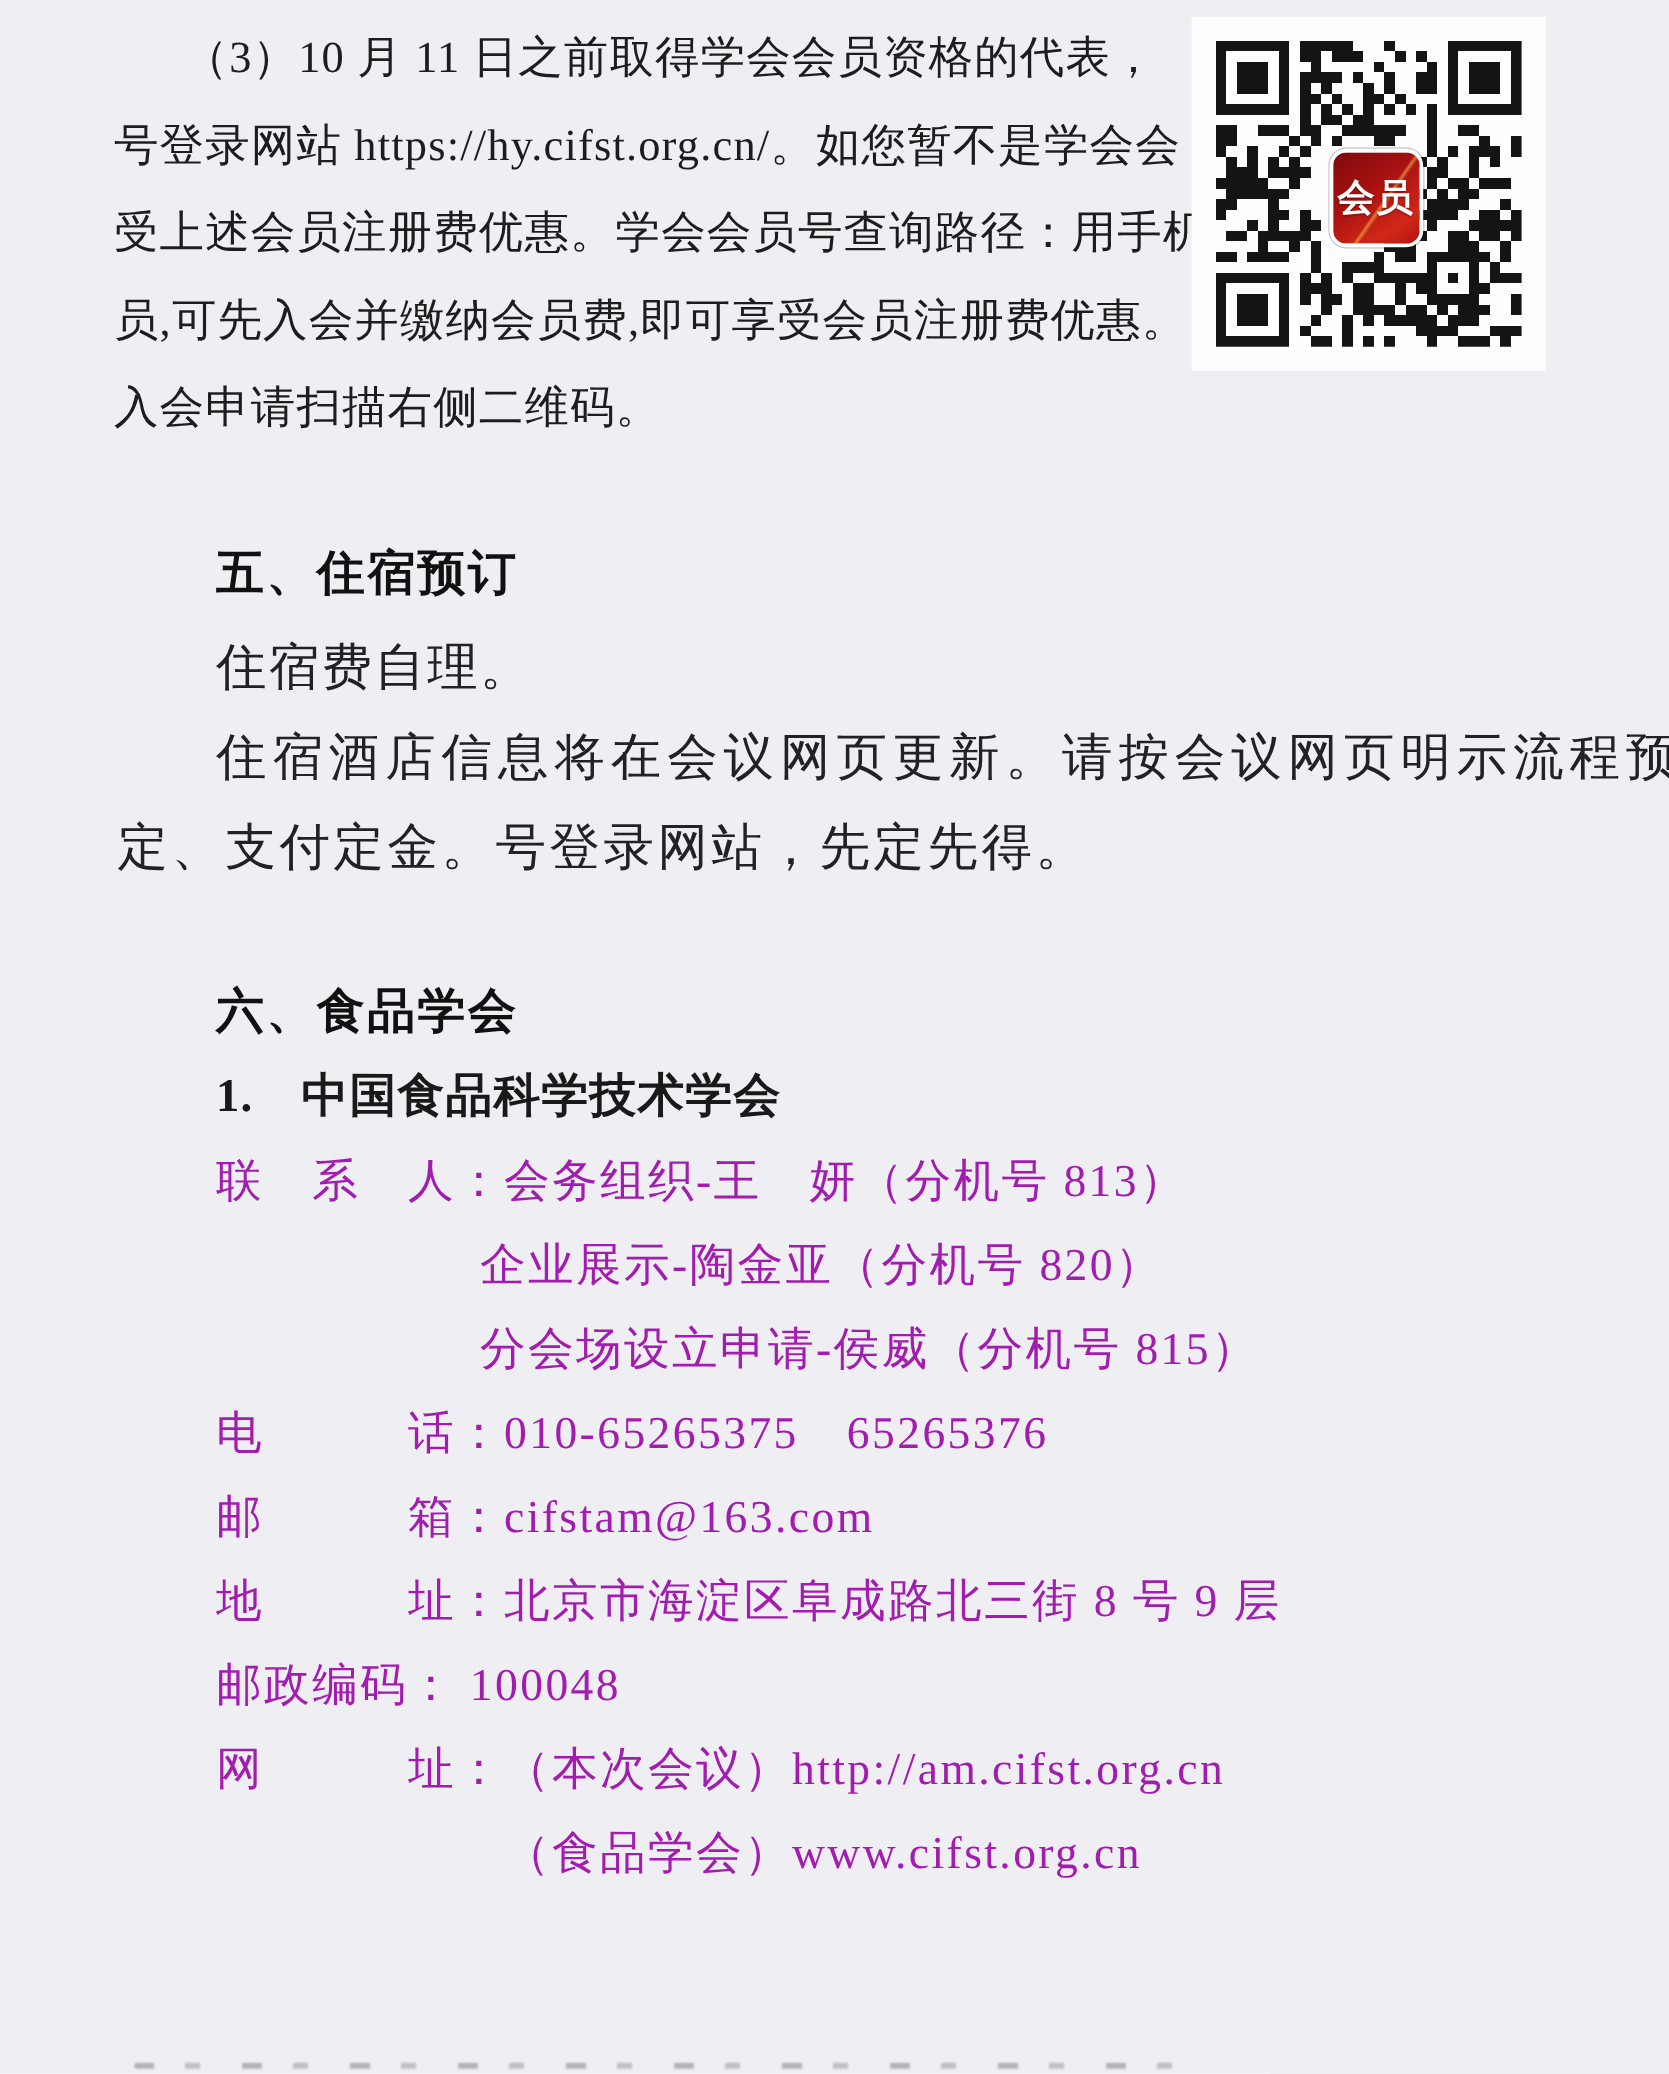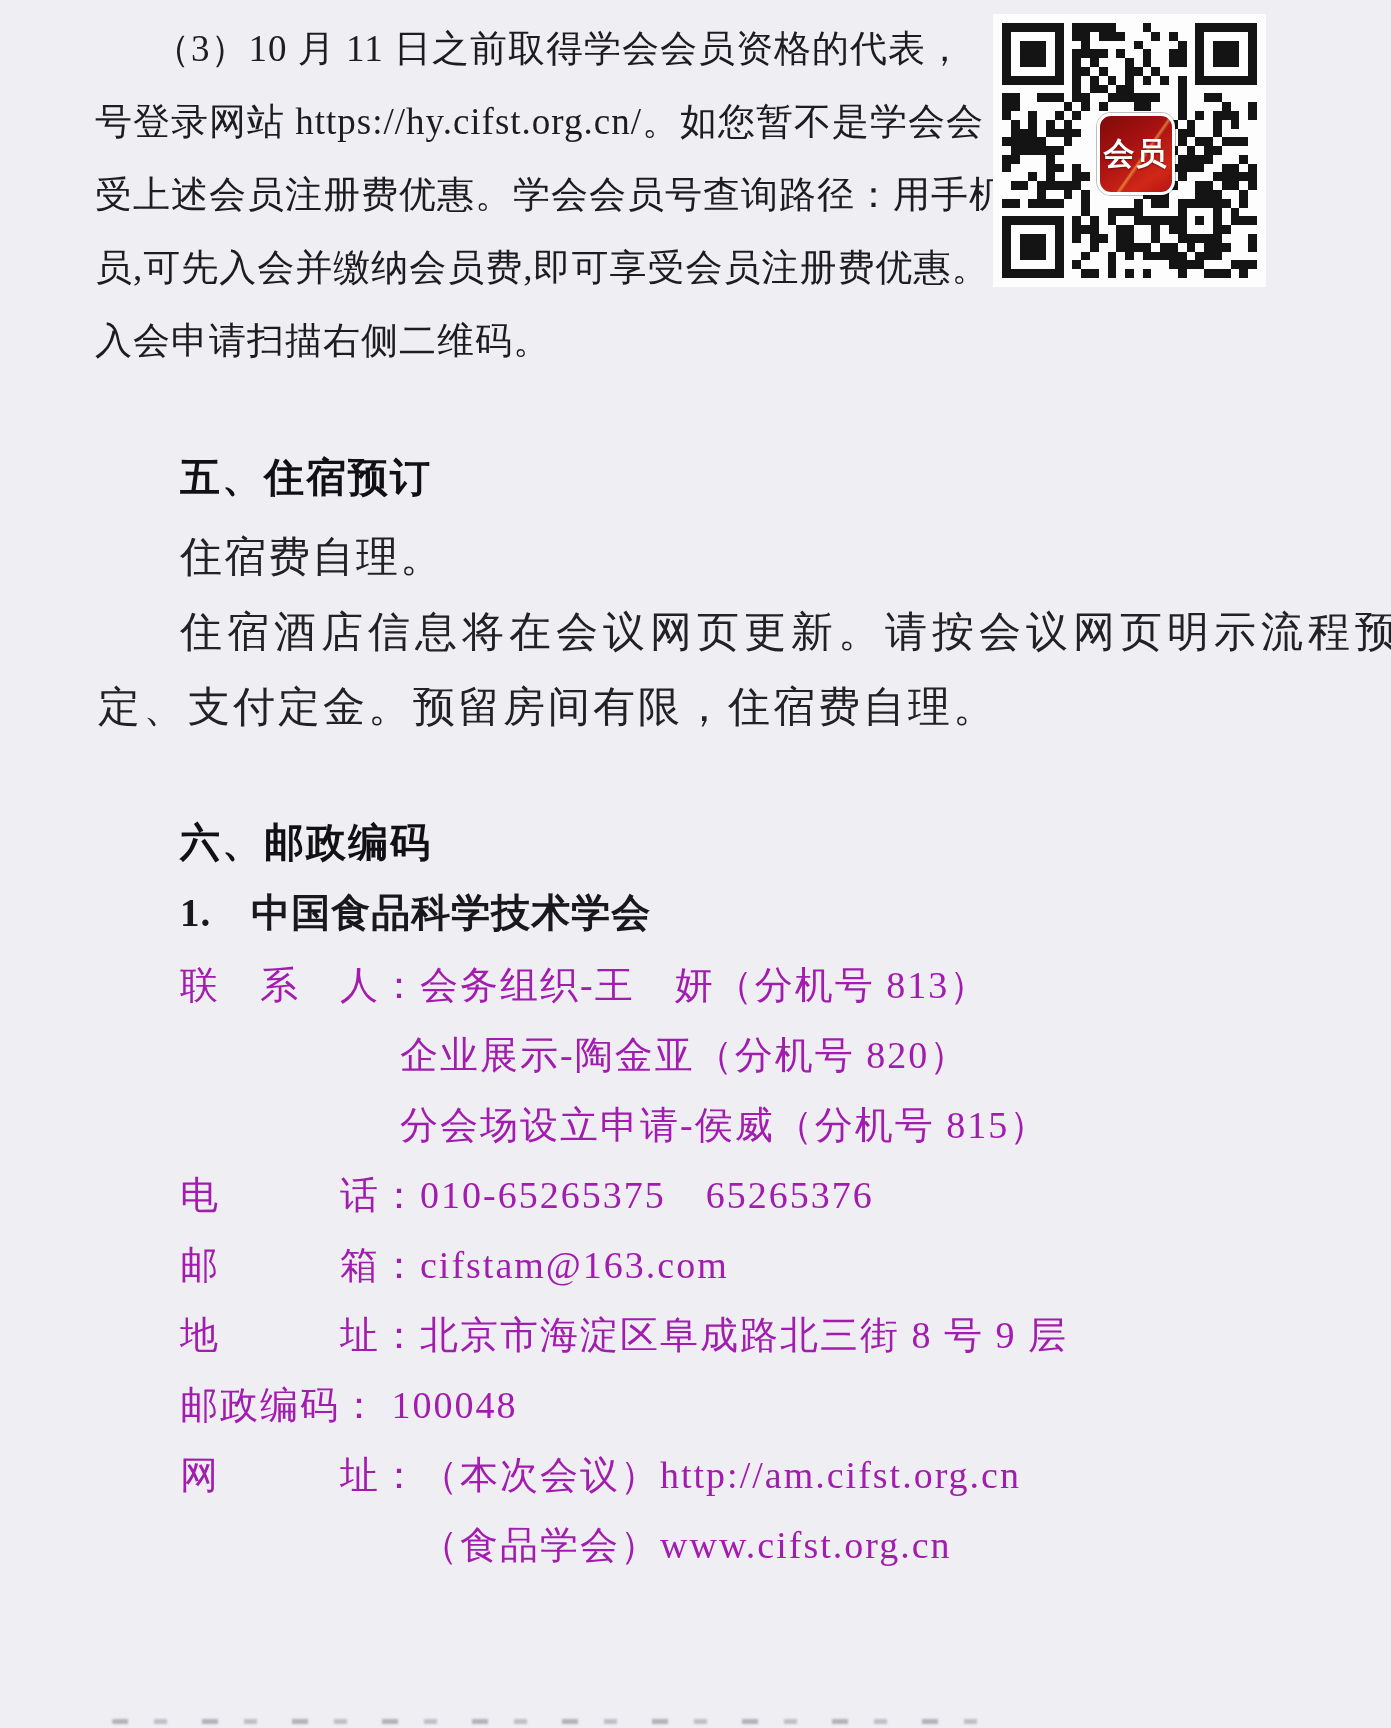--- a/index.html
+++ b/index.html
@@ -15,21 +15,21 @@
   .intro{
     position:absolute;left:95px;top:12px;width:920px;
     font-size:37px;line-height:73px;letter-spacing:1px;
     white-space:nowrap;
   }
   .intro .line{height:73px;}
   .intro .line.first{ text-indent:58px; }
   
   .qr-wrap{
     position:absolute;left:993px;top:14px;
-    background:#fdfdfe;padding:9px;
+    background:#fdfdfe;padding:20px;
   }
   .qr-inner{position:relative;width:255px;height:255px;}
   .qr-inner svg{display:block;width:255px;height:255px;}
   .badge{
     position:absolute;left:50%;top:50%;
     width:72px;height:76px;margin-left:-33px;margin-top:-38px;
     background:
       linear-gradient(125deg, rgba(255,255,255,0) 55%, rgba(255,200,80,.55) 57%, rgba(255,255,255,0) 60%),
       linear-gradient(145deg,#7e0b0b 0%,#a81111 40%,#d12718 78%,#b31412 100%);
     border:3px solid #fff;border-radius:14px;
@@ -373,24 +373,24 @@
           <rect x="22" y="22" width="1" height="1" fill="#141414"></rect>
         </svg>
       <div class="badge">会员</div>
     </div>
   </div>
 
   <div class="h-sec h5">五、住宿预订</div>
   <div class="acc">
     <div class="l1">住宿费自理。</div>
     <div class="l2">住宿酒店信息将在会议网页更新。请按会议网页明示流程预</div>
-    <div class="l3">定、支付定金。预留房间有限，住宿费自理。</div>
+    <div class="l3">定、支付定金。号登录网站，先定先得。</div>
   </div>
 
-  <div class="h-sec h6">六、邮政编码</div>
+  <div class="h-sec h6">六、食品学会</div>
   <div class="org">1.　中国食品科学技术学会</div>
 
   <div class="contacts">
     <div class="ind-label">联　系　人：会务组织-王　妍（分机号 813）</div>
     <div class="ind-value">企业展示-陶金亚（分机号 820）</div>
     <div class="ind-value">分会场设立申请-侯威（分机号 815）</div>
     <div class="ind-label">电　　　话：010-65265375　65265376</div>
     <div class="ind-label">邮　　　箱：cifstam@163.com</div>
     <div class="ind-label">地　　　址：北京市海淀区阜成路北三街 8 号 9 层</div>
     <div class="ind-label">邮政编码： 100048</div>

